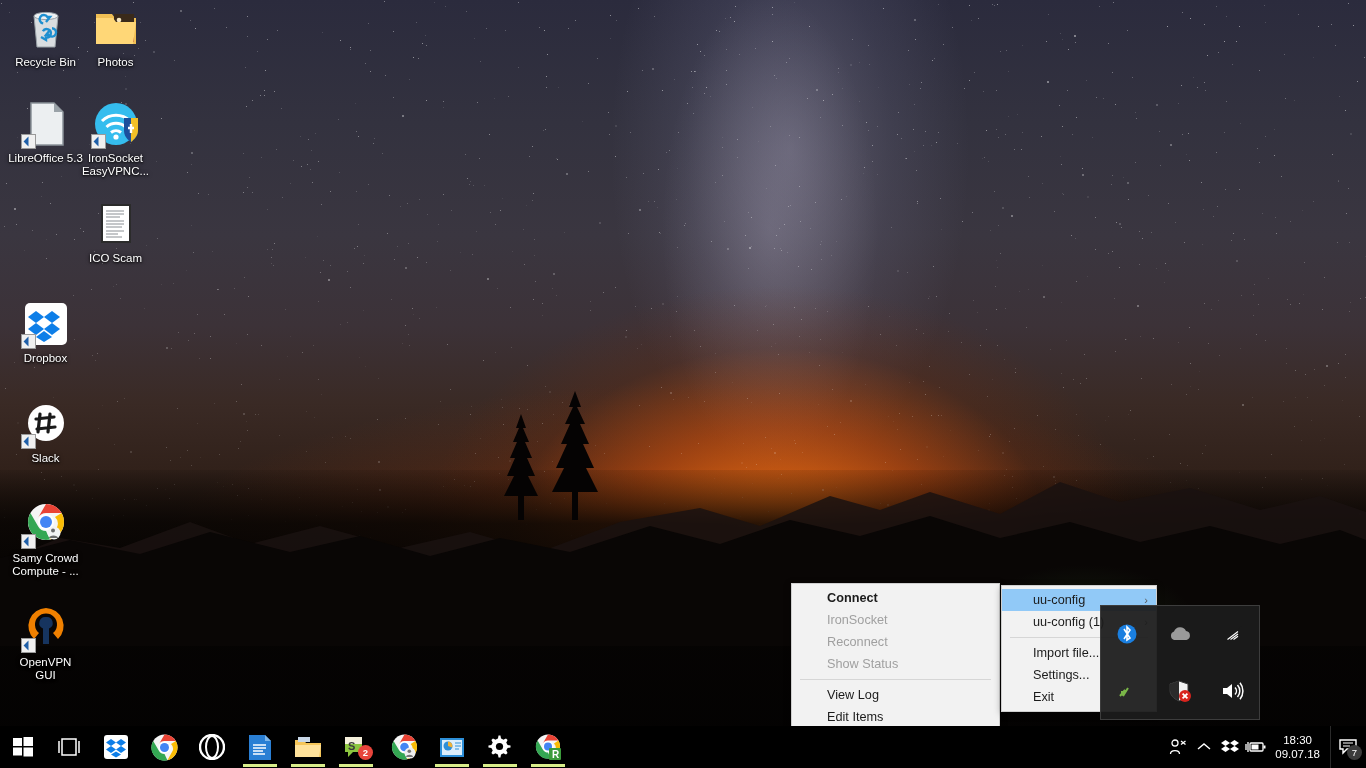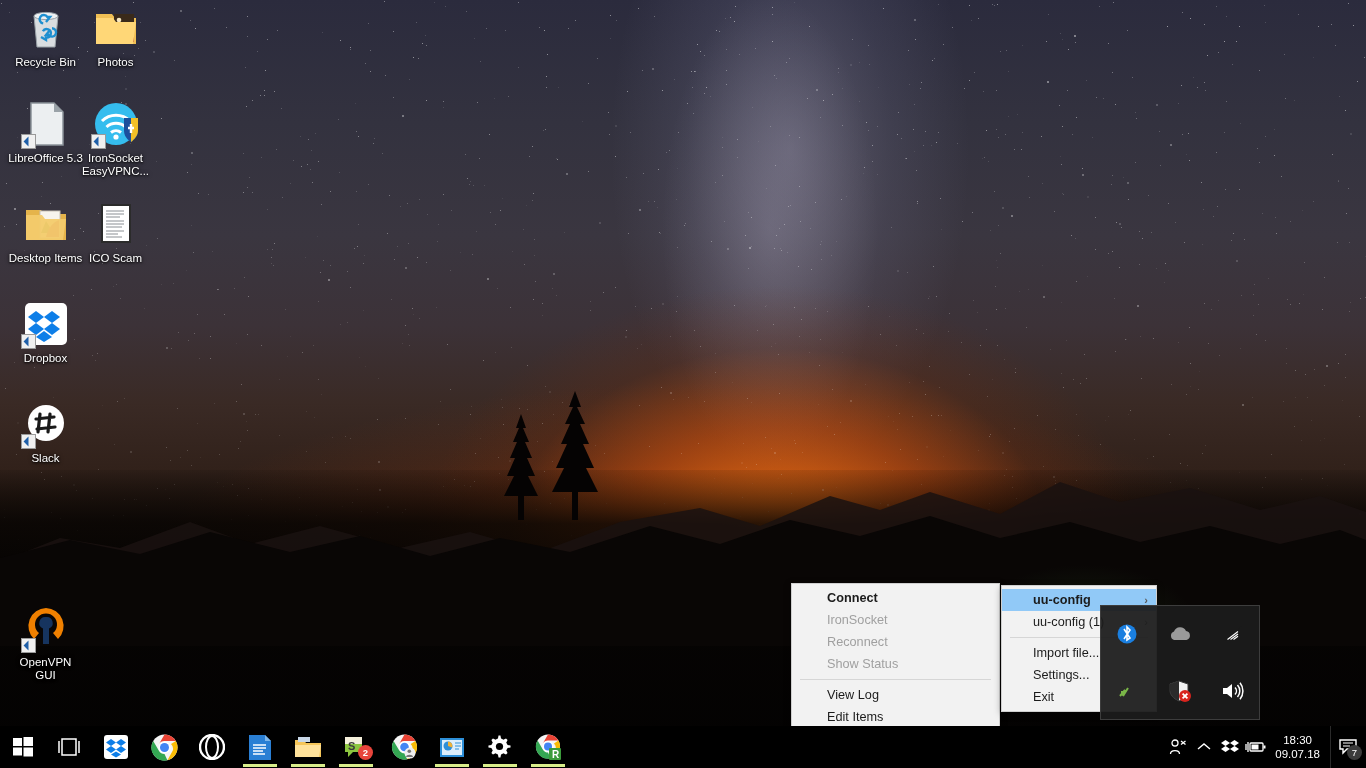--- a/index.html
+++ b/index.html
@@ -64,21 +64,21 @@
   .mi.disabled { color:#a0a0a0; }
   .msep { height:1px; background:#d6d6d6; margin:4px 8px 4px 8px; }
 
   #submenu {
     position:absolute; left:1001px; top:585px; width:156px;
     background:#f2f2f2; border:1px solid #cfcfcf;
     box-shadow:0 2px 7px rgba(0,0,0,.35);
     font-size:12.7px; color:#1b1b1b; padding:3px 0;
   }
   #submenu .mi { padding-left:31px; padding-right:20px; }
-  #submenu .mi.selected { background:#91c9f7;font-weight:bold; }
+  #submenu .mi.selected { background:#91c9f7; }
   .chev { position:absolute; right:8px; top:0; font-size:11px; color:#5a5a5a; }
 
   
   #tray-flyout {
     position:absolute; left:1100px; top:605px; width:160px; height:115px;
     background:rgba(28,28,28,0.94); border:1px solid #3d3d3d;
   }
   .tray-grid { display:grid; grid-template-columns:repeat(3,1fr); grid-template-rows:repeat(2,1fr); width:100%; height:100%; }
   .tray-cell { display:flex; align-items:center; justify-content:center; cursor:default; }
 
@@ -1281,30 +1281,20 @@
           <path d="M10,21 A20,20 0 0 1 38,21" fill="none" stroke="#fff" stroke-width="3"></path>
           <path d="M14.5,27 A14,14 0 0 1 33.5,27" fill="none" stroke="#fff" stroke-width="3"></path>
           <path d="M19,32.5 A8,8 0 0 1 29,32.5" fill="none" stroke="#fff" stroke-width="3"></path>
           <circle cx="24" cy="37" r="2.6" fill="#fff"></circle>
           <path d="M32,18 L46,18 L46,31 C46,38 39,42 39,42 C39,42 32,38 32,31 Z" fill="#1b4f9c"></path>
           <path d="M39,18 L46,18 L46,31 C46,37 39,42 39,42 Z" fill="#f2c027"></path>
           <path d="M36,28 h6 M39,24 v9" stroke="#fff" stroke-width="2.4"></path>
         </svg><span class="shortcut-arrow"></span></div>
       <span class="lbl">IronSocket EasyVPNC...</span>
     </div>
-    <div class="dicon" style="left: 8px; top: 200px;">
-      <div class="glyph"><svg width="48" height="48" viewBox="0 0 48 48">
-          <path d="M4,10 L19,10 L22,14 L44,14 L44,40 L4,40 Z" fill="#e5b44b"></path>
-          <rect x="18" y="11" width="20" height="27" fill="#f7f4ec" stroke="#c9c2b4"></rect>
-          <path d="M19,33 L24,21 L29,29 L32,25 L37,33 Z" fill="#5f9e4a"></path>
-          <path d="M24,37 C26,28 31,22 37,20 L37,37 Z" fill="#c3476b"></path>
-          <path d="M4,15 L20,15 L23,19 L44,19 L41,40 L4,40 Z" fill="#f3cb6b" opacity="0.95"></path>
-        </svg></div>
-      <span class="lbl">Desktop Items</span>
-    </div>
     <div class="dicon" style="left: 78px; top: 200px;">
       <div class="glyph"><svg width="48" height="48" viewBox="0 0 48 48">
           <rect x="10" y="5" width="28" height="37" fill="#fff" stroke="#2b2b2b" stroke-width="2"></rect>
           <g stroke="#8a8f94" stroke-width="1">
             <path d="M14,11 h18 M14,14 h18 M14,17 h14 M14,21 h18 M14,24 h18 M14,27 h16 M14,31 h18 M14,34 h12 M14,37 h16"></path>
           </g>
         </svg></div>
       <span class="lbl">ICO Scam</span>
     </div>
     <div class="dicon" style="left: 8px; top: 300px;">
@@ -1319,20 +1309,34 @@
       <span class="lbl">Dropbox</span>
     </div>
     <div class="dicon" style="left: 8px; top: 400px;">
       <div class="glyph"><svg width="48" height="48" viewBox="0 0 48 48">
           <circle cx="24" cy="23" r="18" fill="#fff"></circle>
           <g stroke="#1a1a1a" stroke-width="3.2" stroke-linecap="round">
             <path d="M18,14 L16,32 M28,14 L26,32 M14,19 L32,17 M15,29 L33,27"></path>
           </g>
         </svg><span class="shortcut-arrow"></span></div>
       <span class="lbl">Slack</span>
+    </div>
+    <div class="dicon" style="left: 8px; top: 500px;">
+      <div class="glyph"><svg width="48" height="48" viewBox="0 0 48 48">
+          <circle cx="24" cy="22" r="18" fill="#f5f5f5"></circle>
+          <path d="M24,4 A18,18 0 0 1 39.6,13 L24,13 A9,9 0 0 0 16.2,17.5 Z" fill="#e94335"></path>
+          <path d="M39.6,13 A18,18 0 0 1 28,39.5 L35.5,26 A9,9 0 0 0 33,17 Z" fill="#fabc05"></path>
+          <path d="M28,39.5 A18,18 0 0 1 8.4,13 L16.2,26.5 A9,9 0 0 0 24,31 Z" fill="#34a753"></path>
+          <circle cx="24" cy="22" r="8" fill="#fff"></circle>
+          <circle cx="24" cy="22" r="6" fill="#4285f4"></circle>
+          <circle cx="32" cy="33" r="6.5" fill="#f3f3f3"></circle>
+          <circle cx="31" cy="30.5" r="2" fill="#6b6b6b"></circle>
+          <path d="M27,38 C27,34.5 36,34.5 36,38 Z" fill="#6b6b6b"></path>
+        </svg><span class="shortcut-arrow"></span></div>
+      <span class="lbl">Samy  Crowd Compute - ...</span>
     </div>
     <div class="dicon" style="left: 8px; top: 604px;">
       <div class="glyph"><svg width="48" height="48" viewBox="0 0 48 48">
           <path d="M24,4 A18,18 0 0 1 36,35 L31,29 A11,11 0 1 0 17,29 L12,35 A18,18 0 0 1 24,4 Z" fill="#f08000"></path>
           <path d="M24,13 A6,6 0 0 1 27,24.5 L27,40 L21,40 L21,24.5 A6,6 0 0 1 24,13 Z" fill="#16345f"></path>
         </svg><span class="shortcut-arrow"></span></div>
       <span class="lbl">OpenVPN GUI</span>
     </div>
   </div>
 

